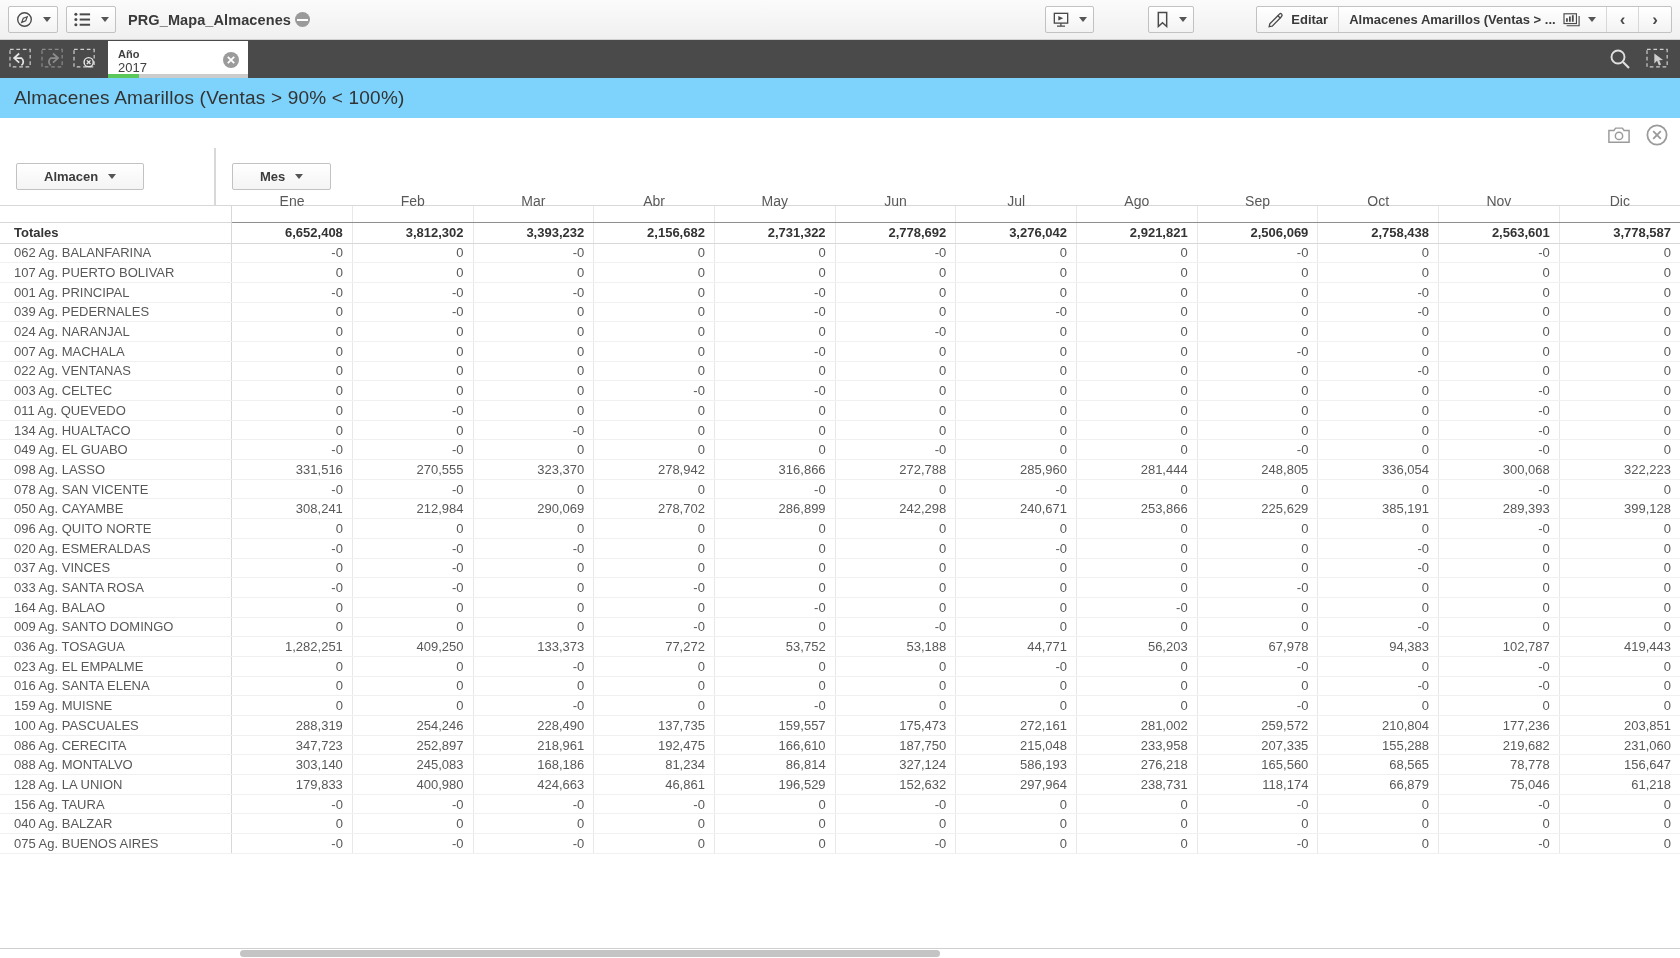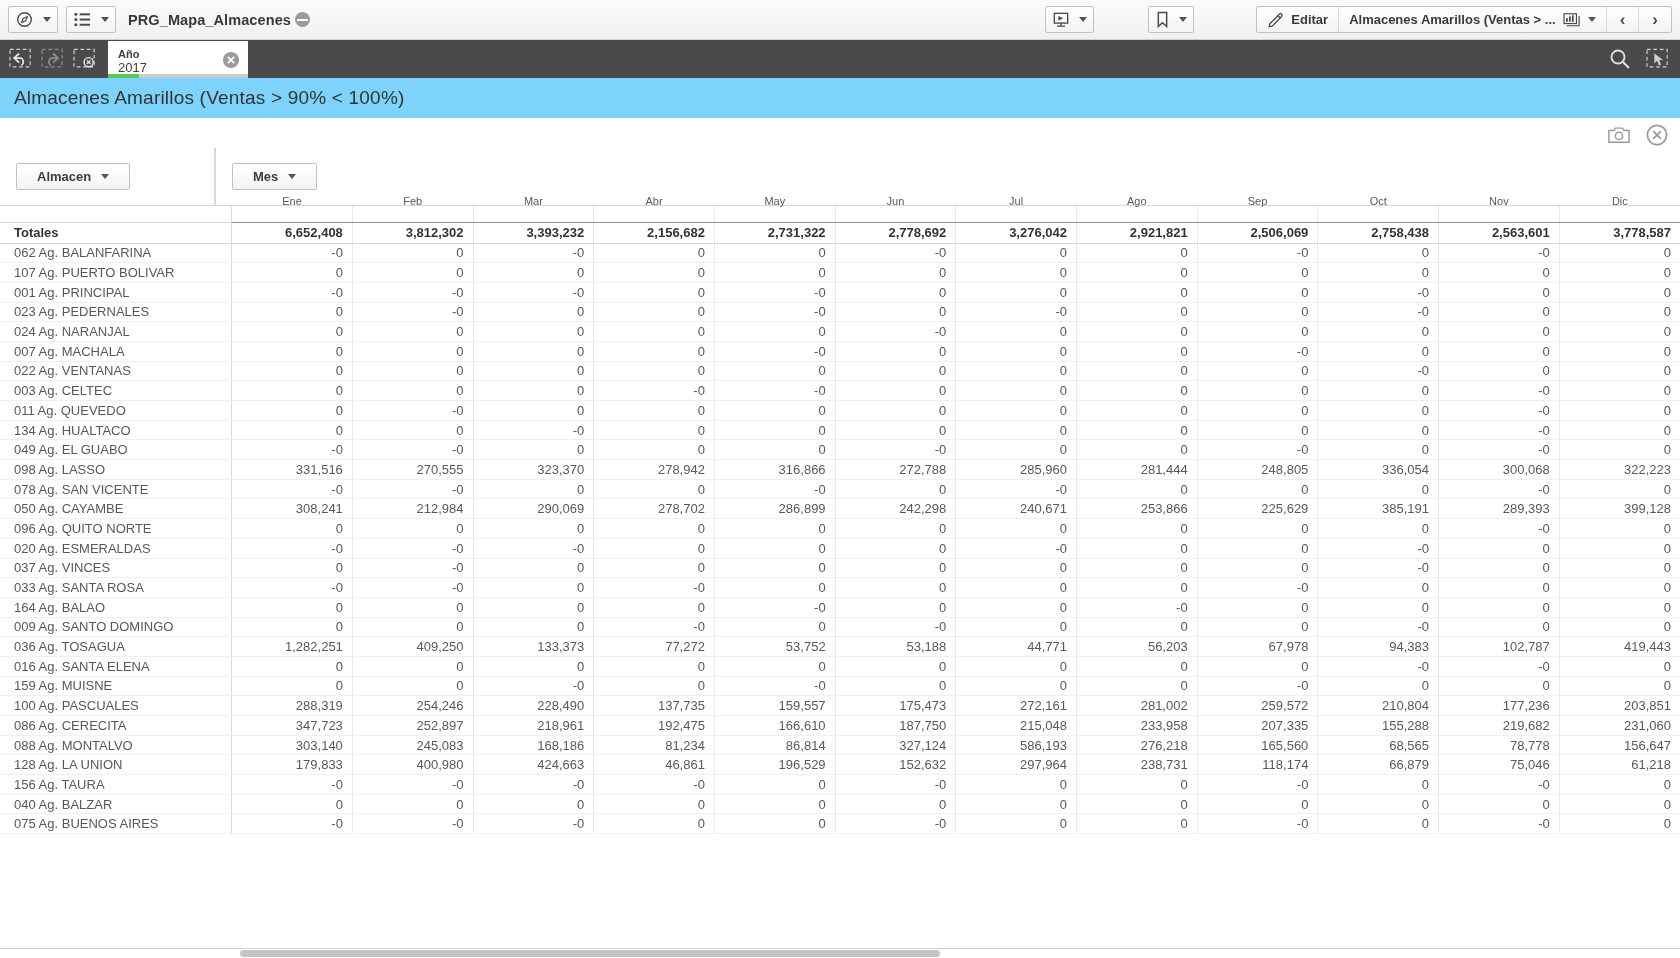--- a/index.html
+++ b/index.html
@@ -224,21 +224,21 @@
   }
   .fb-almacen { width: 215px; border-left: none; }
   .fb-mes     { width: 1465px; border-right: none; }
   .drop {
     display: inline-flex;
     align-items: center;
     gap: 10px;
     border: 1px solid #c2c2c2;
     border-radius: 2px;
     background: linear-gradient(to bottom, #ffffff 0%, #f4f4f4 100%);
-    padding: 5px 20px;
+    padding: 5px 27px;
     font-size: 13px;
     font-weight: bold;
     color: #3b3b3b;
     cursor: pointer;
   }
 
   
   .pivot {
     width: 1680px;
     border-collapse: collapse;
@@ -246,21 +246,21 @@
     font-size: 13px;
   }
   .pivot col.rowhdr { width: 215px; }
   .pivot col.mon    { width: 112px; }
 
   .pivot thead th {
     height: 42px;
     background: #ffffff;
     color: #595959;
     font-weight: normal;
-    font-size: 11px;
+    font-size: 14px;
     text-align: center;
     vertical-align: middle;
     border-left: 1px solid #e8e8e8;
     border-bottom: 1px solid #8e8e8e;
   }
   .pivot thead th.rowhdr-cell {
     border-left: none;
     border-right: 1px solid #d8d8d8;
     border-bottom: 1px solid #d8d8d8;
   }
@@ -593,21 +593,21 @@
           <td>-0</td>
           <td>0</td>
           <td>0</td>
           <td>0</td>
           <td>0</td>
           <td>-0</td>
           <td>0</td>
           <td>0</td>
         </tr>
         <tr>
-          <td class="lbl">023 Ag. PEDERNALES</td>
+          <td class="lbl">039 Ag. PEDERNALES</td>
           <td>0</td>
           <td>-0</td>
           <td>0</td>
           <td>0</td>
           <td>-0</td>
           <td>0</td>
           <td>-0</td>
           <td>0</td>
           <td>0</td>
           <td>-0</td>
@@ -863,20 +863,35 @@
           <td>53,752</td>
           <td>53,188</td>
           <td>44,771</td>
           <td>56,203</td>
           <td>67,978</td>
           <td>94,383</td>
           <td>102,787</td>
           <td>419,443</td>
         </tr>
         <tr>
+          <td class="lbl">023 Ag. EL EMPALME</td>
+          <td>0</td>
+          <td>0</td>
+          <td>-0</td>
+          <td>0</td>
+          <td>0</td>
+          <td>0</td>
+          <td>-0</td>
+          <td>0</td>
+          <td>-0</td>
+          <td>0</td>
+          <td>-0</td>
+          <td>0</td>
+        </tr>
+        <tr>
           <td class="lbl">016 Ag. SANTA ELENA</td>
           <td>0</td>
           <td>0</td>
           <td>0</td>
           <td>0</td>
           <td>0</td>
           <td>0</td>
           <td>0</td>
           <td>0</td>
           <td>0</td>

